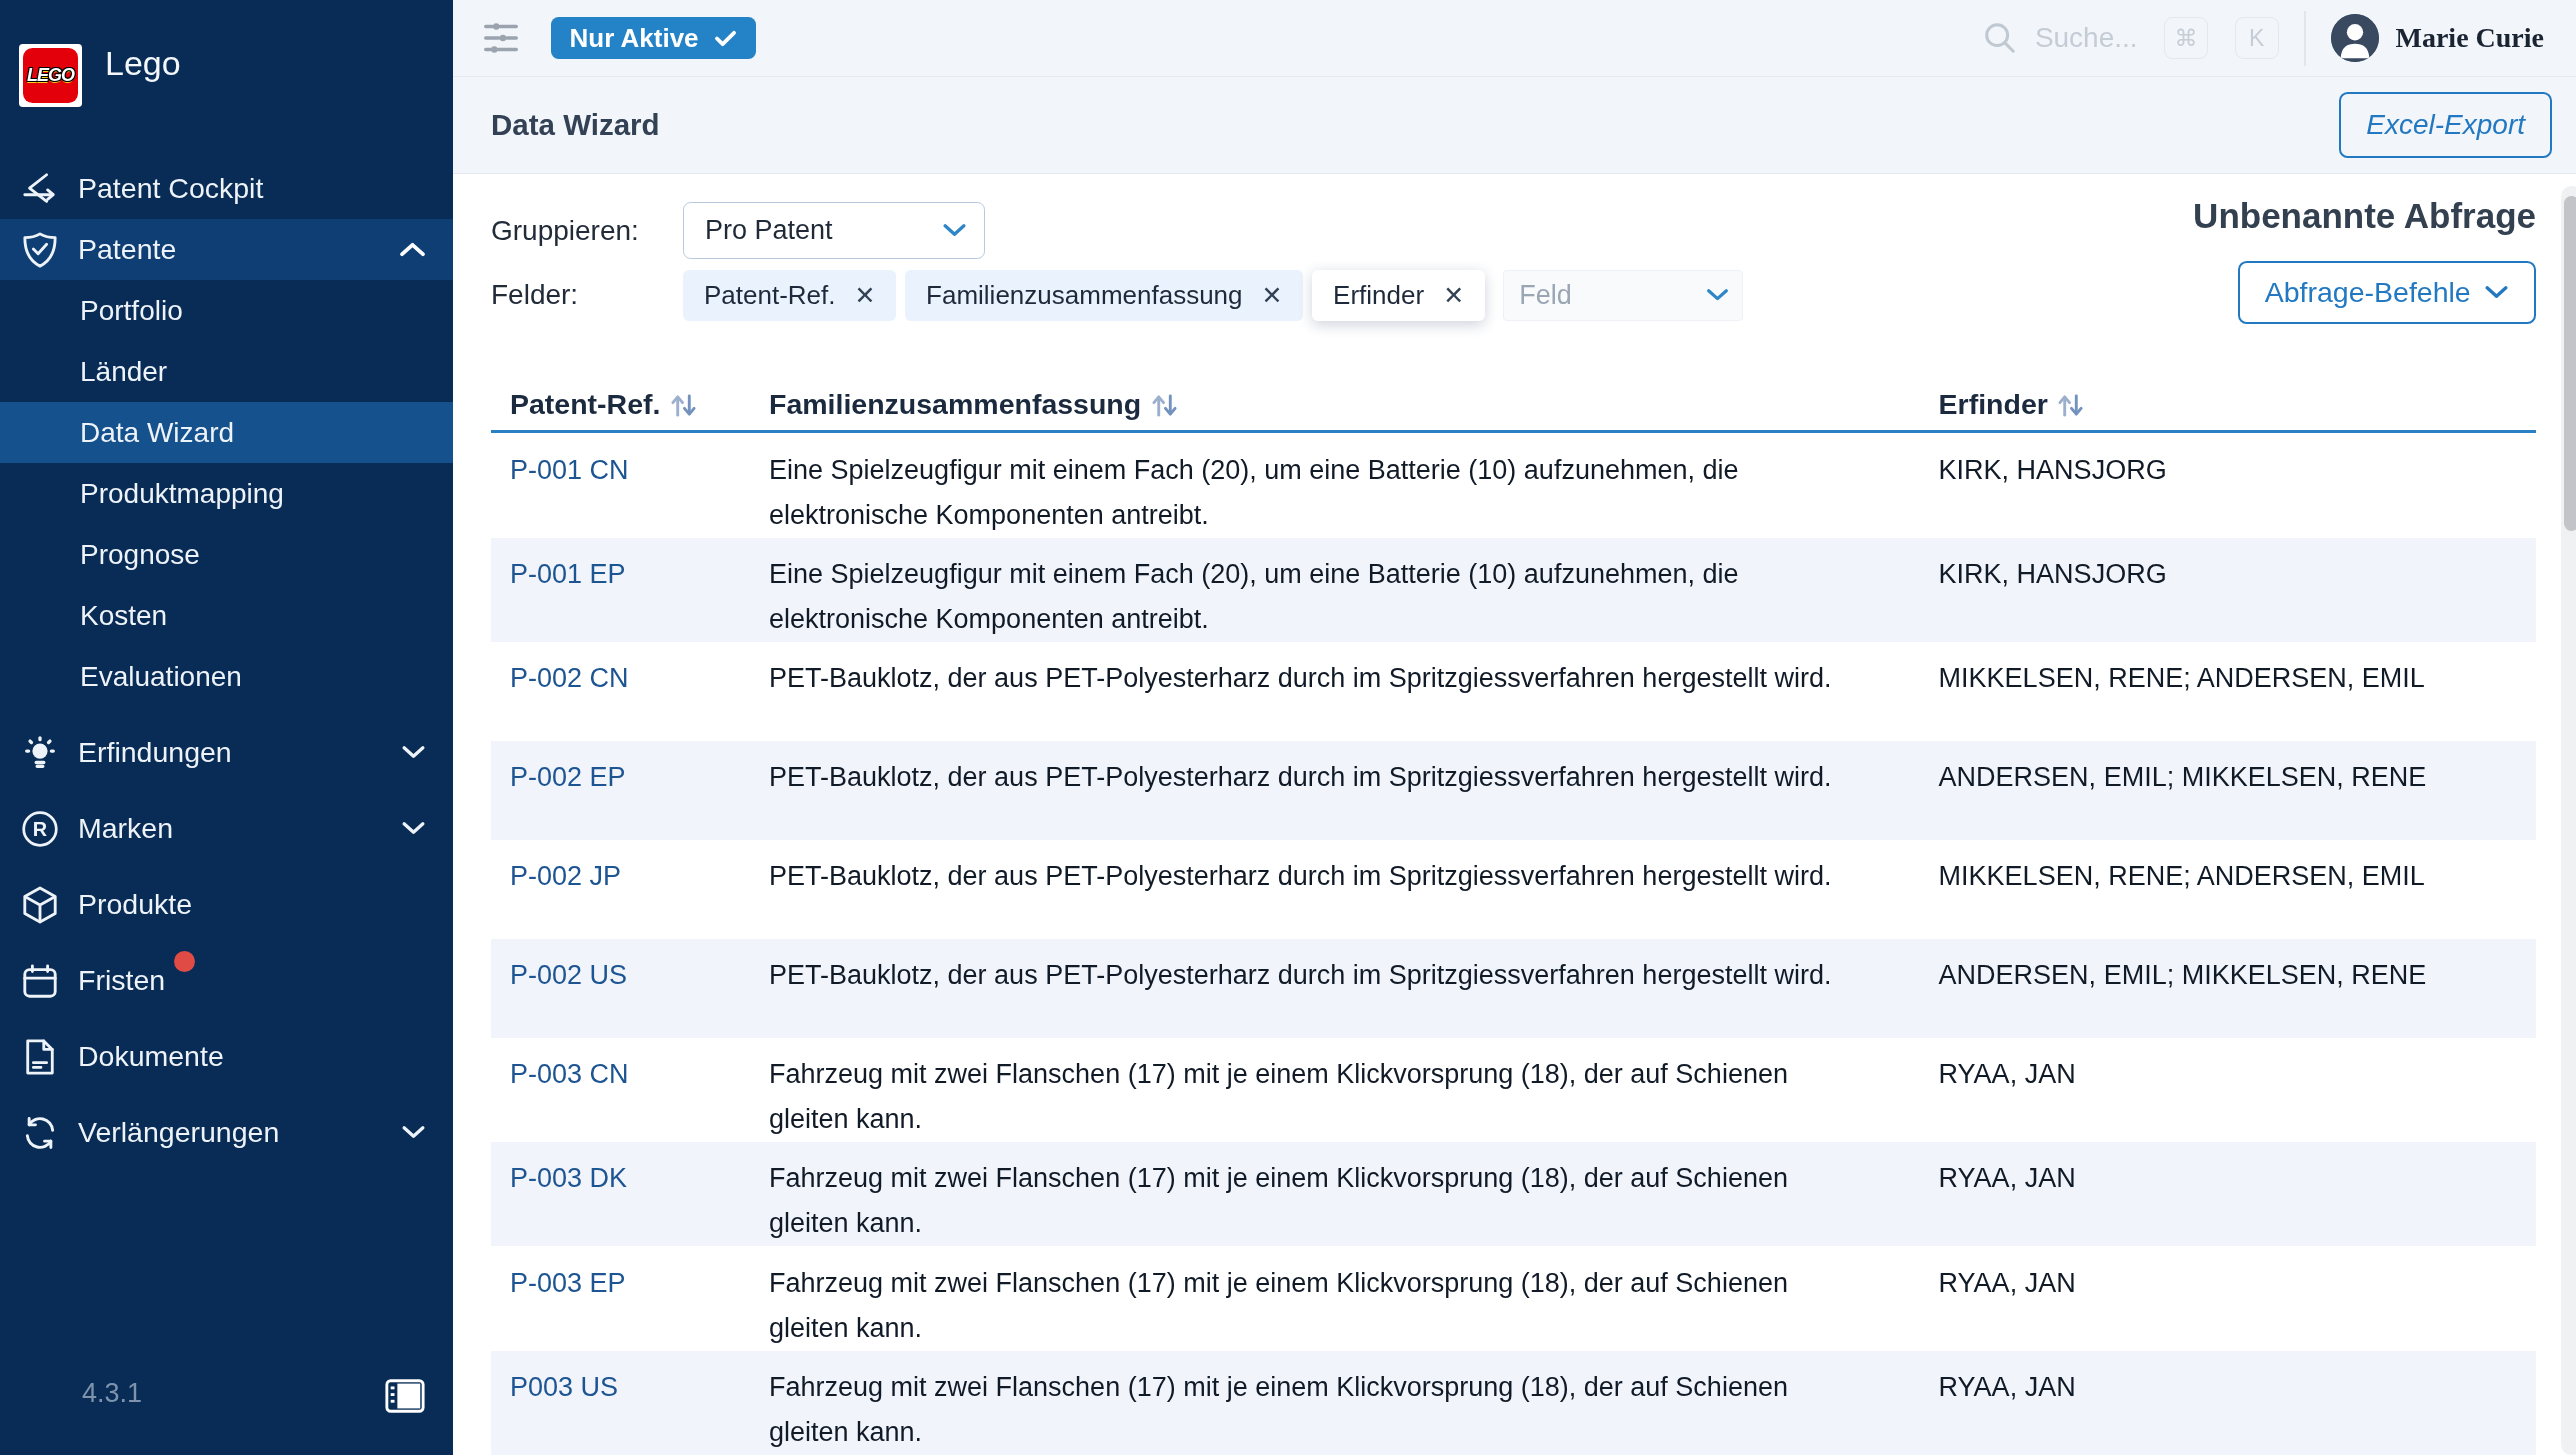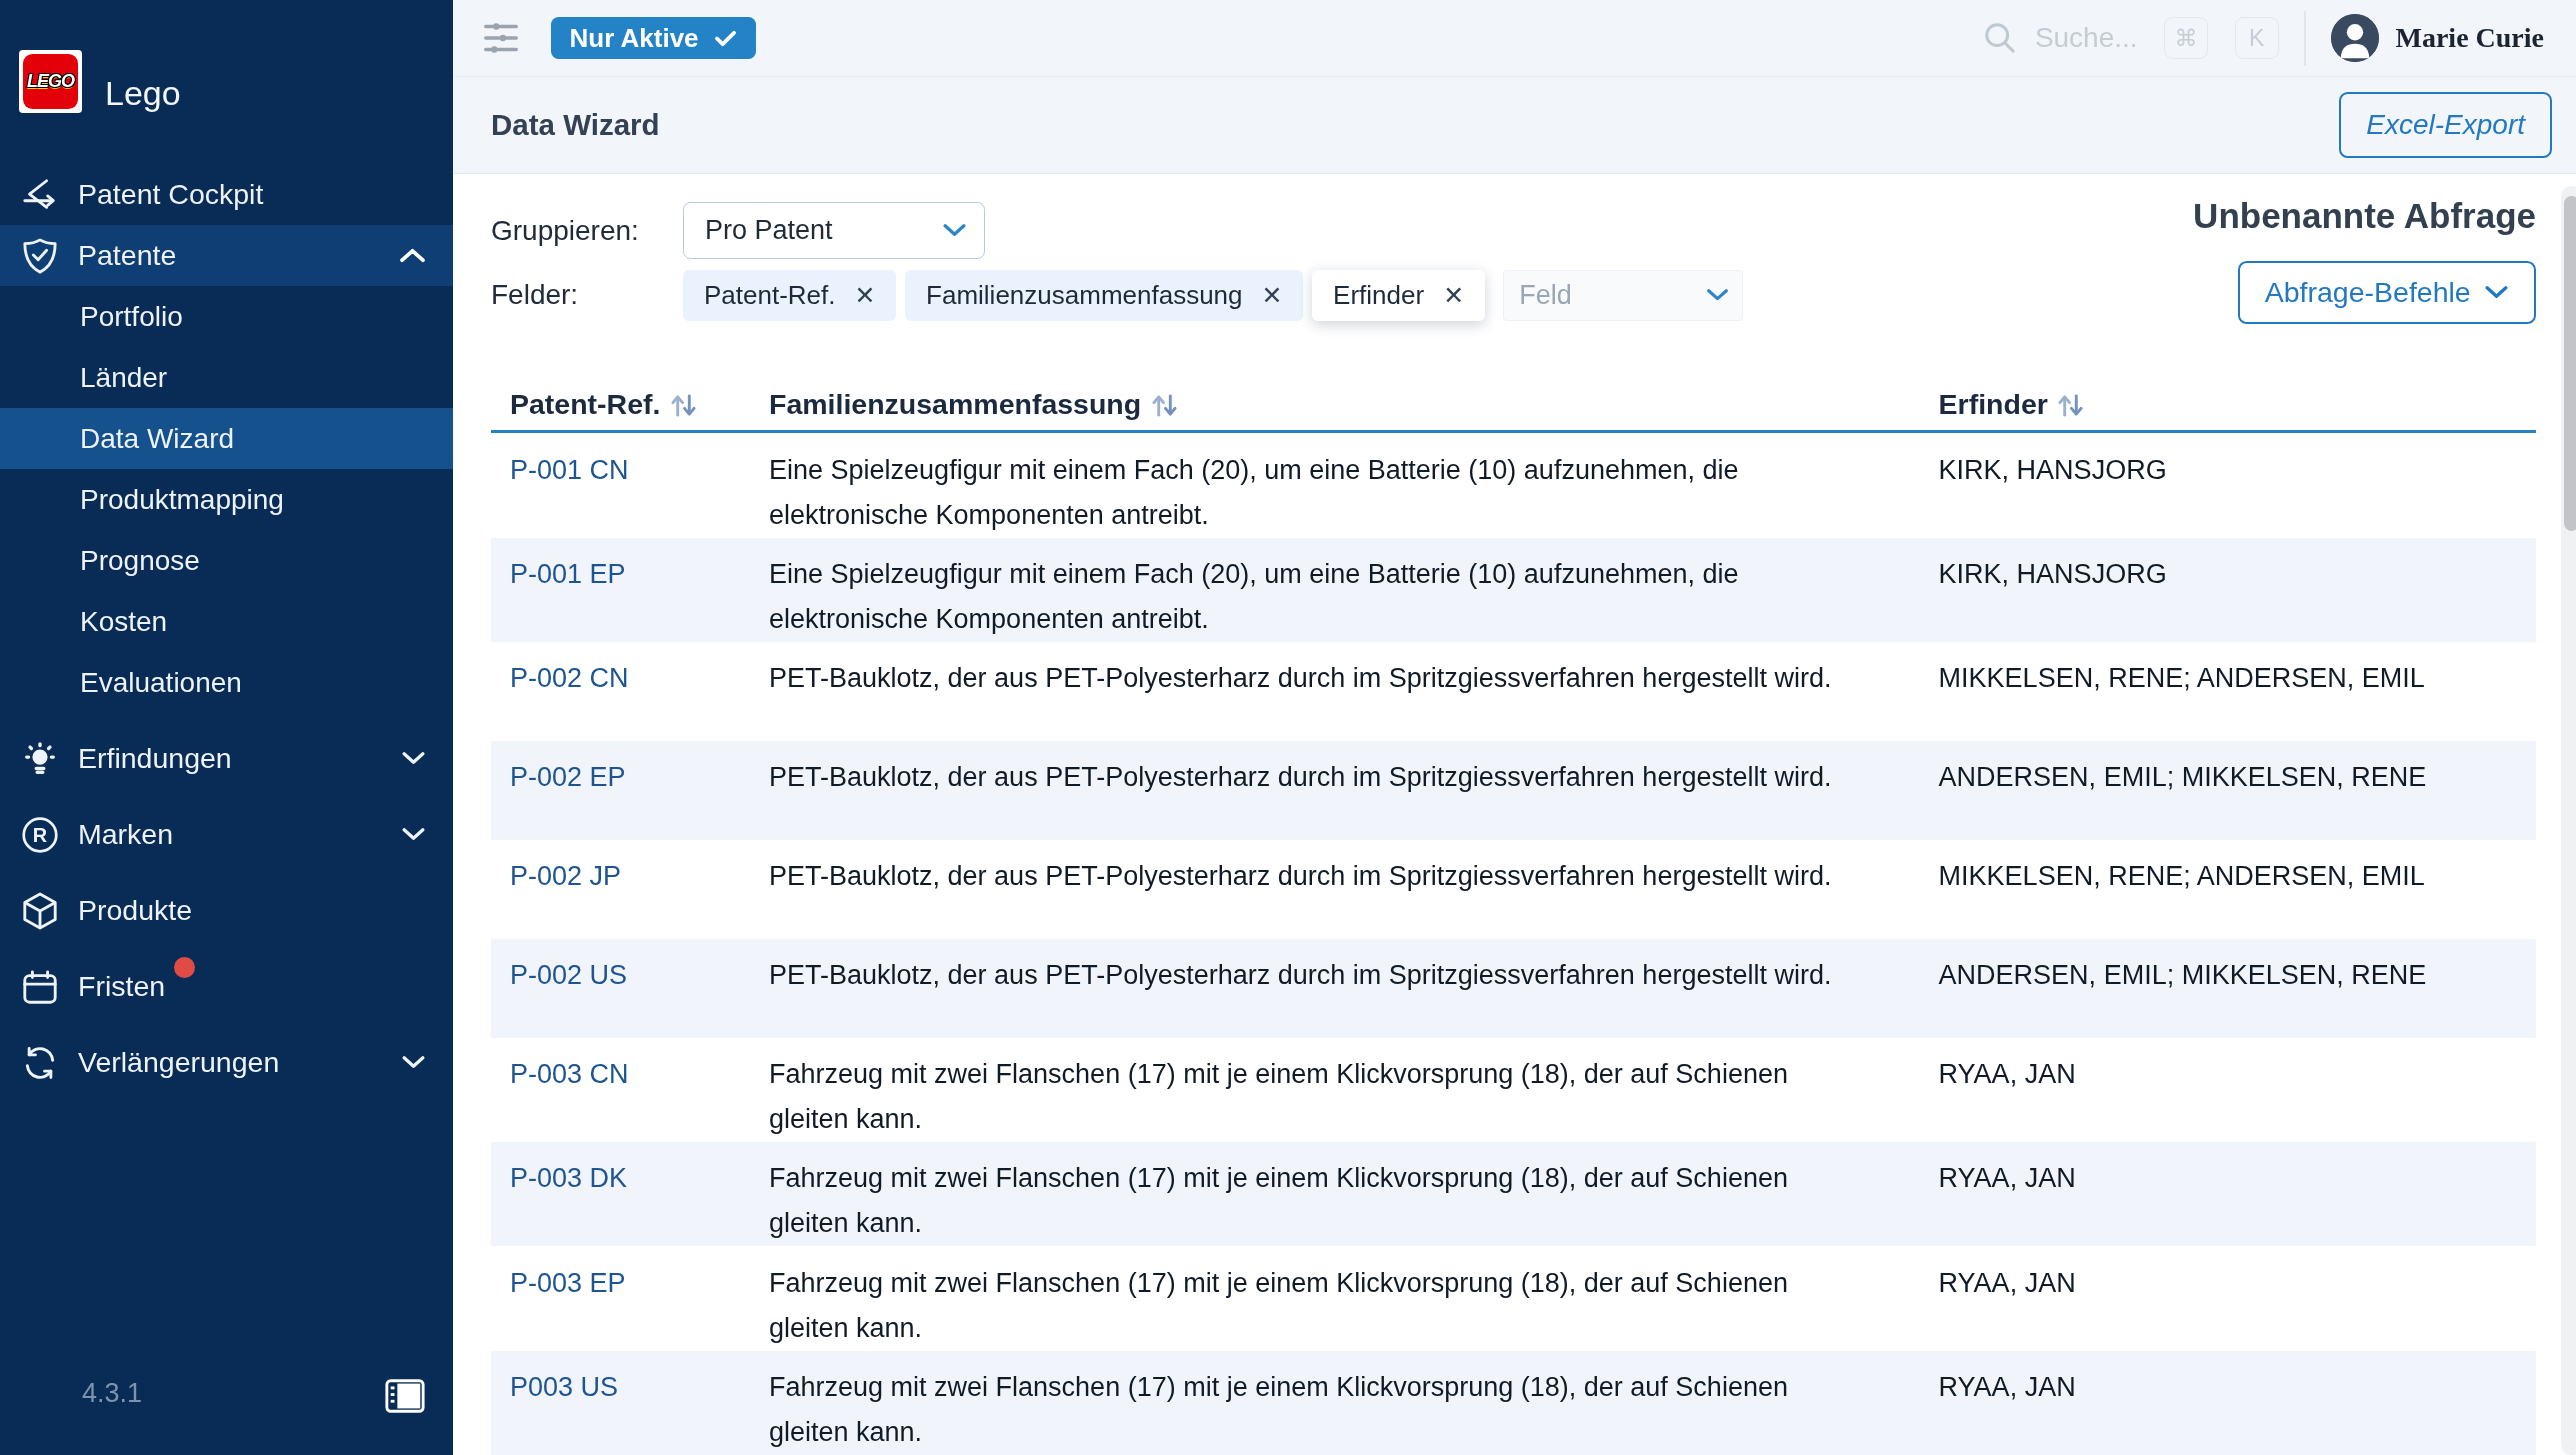--- a/index.html
+++ b/index.html
@@ -2,21 +2,21 @@
 <html style="font-size:15px"><head>
 <meta charset="utf-8">
 <style>
   * { box-sizing: border-box; margin: 0; padding: 0; }
   html,body { width:2576px; height:1455px; overflow:hidden;
     font-family:"Liberation Sans", sans-serif; background:#ffffff; }
   .app { display:flex; width:2576px; height:1455px; }
 
   
   .sidebar { position:relative; width:453px; height:1455px; background:#082c55; color:#eef3f9; flex:0 0 453px; }
-  .brand { display:flex; align-items:flex-end; gap:23px; padding:44px 0 0 19px;margin-top:6px; }
+  .brand { display:flex; align-items:flex-start; gap:23px; padding:44px 0 0 19px; }
   .lego-badge { width:63px; height:63px; background:#ffffff; border-radius:3.8px; display:flex; align-items:center; justify-content:center; }
   .lego-inner { width:55px; height:55px; background:#e3000b; border-radius:9.5px; display:flex; align-items:center; justify-content:center; }
   .lego-text { font-style:italic; font-weight:900; font-size:18px; letter-spacing:-1px; color:#ffffff;
     text-shadow:-1px -1px 0 #000, 1px -1px 0 #000, -1px 1px 0 #000, 1px 1px 0 #000, 0 1.9px 0 #f7d117; }
   .brand-label { font-size:34px; font-weight:400; color:#f4f7fb; }
 
   .nav { margin-top:51px; }
   .nav-item { display:flex; align-items:center; gap:19px; height:61px; padding:0 27px 0 21px; font-size:28.5px; cursor:pointer; }
   .nav-item .nicon { width:38px; height:38px; flex:0 0 38px; display:flex; align-items:center; justify-content:center; }
   .nav-item .chev { margin-left:auto; }
@@ -203,20 +203,30 @@
                 <path d="M4 17 H36"></path>
                 <path d="M12 4 V10 M28 4 V10"></path>
             </svg>
           </span>
           <span class="label-wrap">
             <span>Fristen</span>
             <span class="notif-dot"></span>
           </span>
         </div>
 
+        <div class="nav-parent">
+          <span class="nicon">
+            <svg width="34" height="40" viewBox="0 0 36 42" fill="none" stroke="#eef3f9" stroke-width="3" stroke-linecap="round" stroke-linejoin="round">
+              <path d="M5 4 H22 L31 13 V38 H5 Z"></path>
+                <path d="M22 4 V13 H31"></path>
+                <path d="M11 27 H25 M11 32 H19"></path>
+            </svg>
+          </span>
+          <span>Dokumente</span>
+        </div>
 
         <div class="nav-parent">
           <span class="nicon">
             <svg width="40" height="38" viewBox="0 0 42 40" fill="none" stroke="#eef3f9" stroke-width="3.2" stroke-linecap="round" stroke-linejoin="round">
               <path d="M35 17 A14 14 0 0 0 9 11"></path>
                 <path d="M9 4 V11 H16"></path>
               <path d="M7 23 A14 14 0 0 0 33 29"></path>
                 <path d="M33 36 V29 H26"></path>
             </svg>
           </span>

